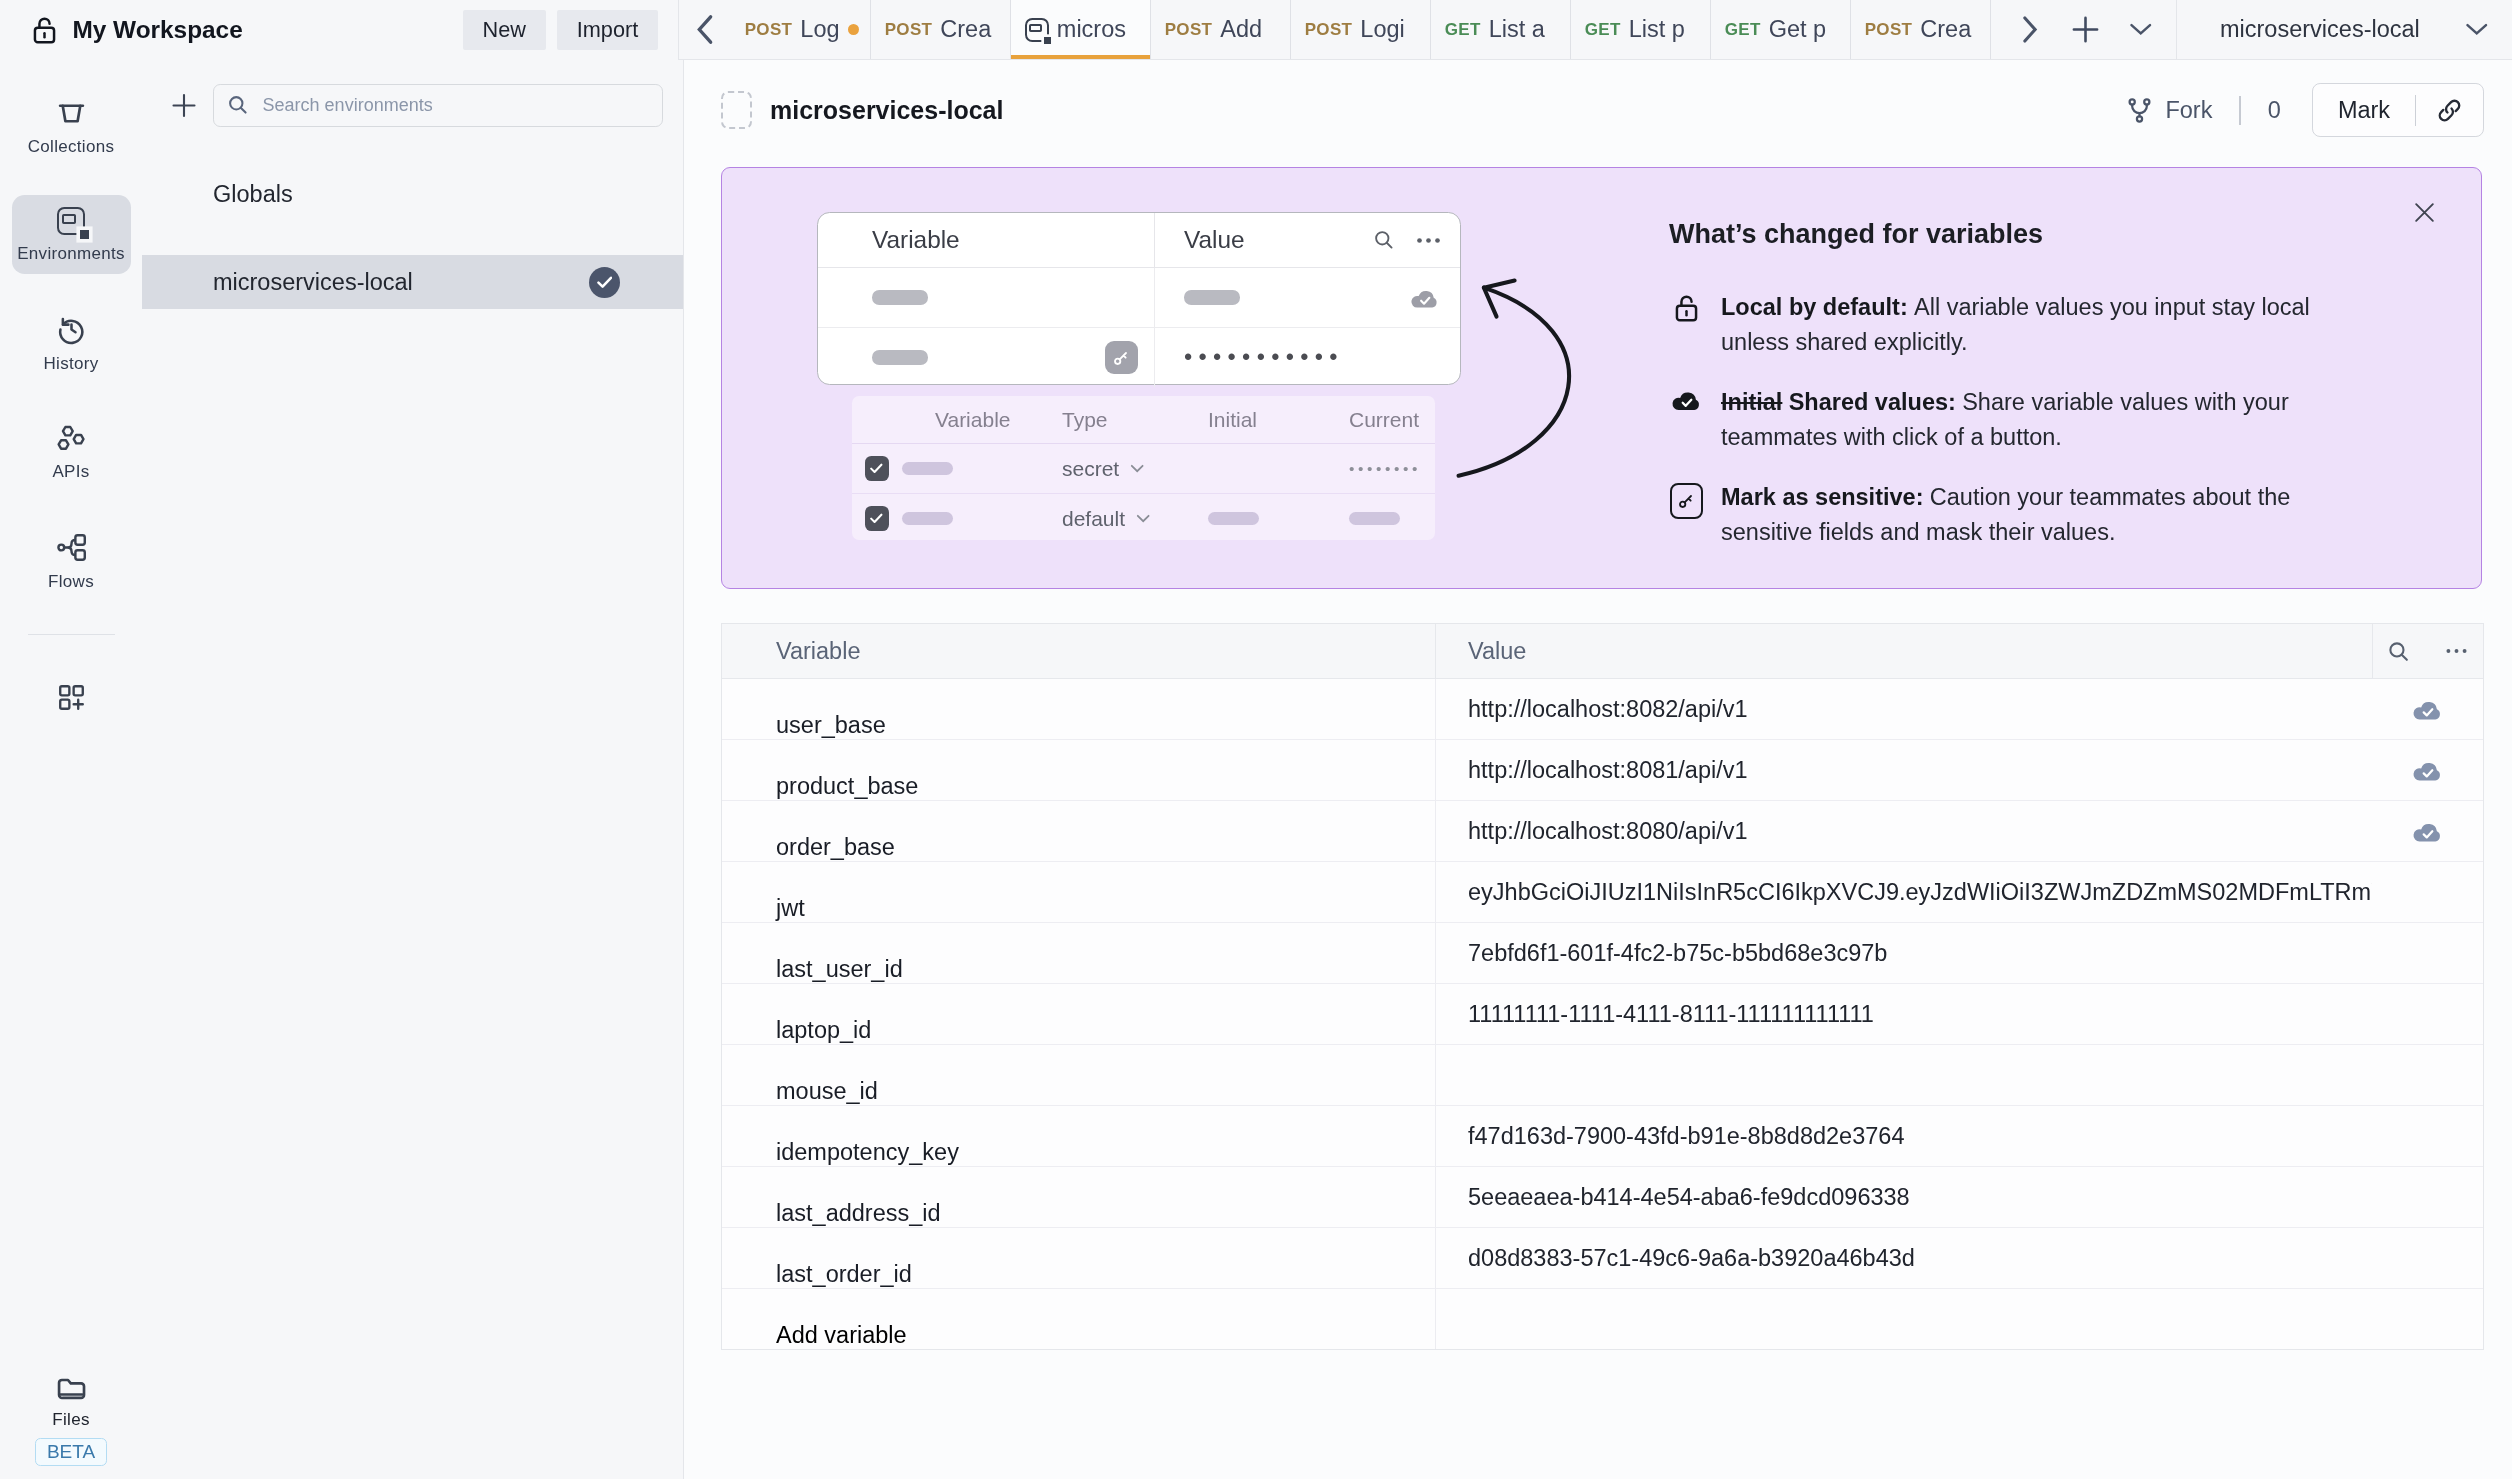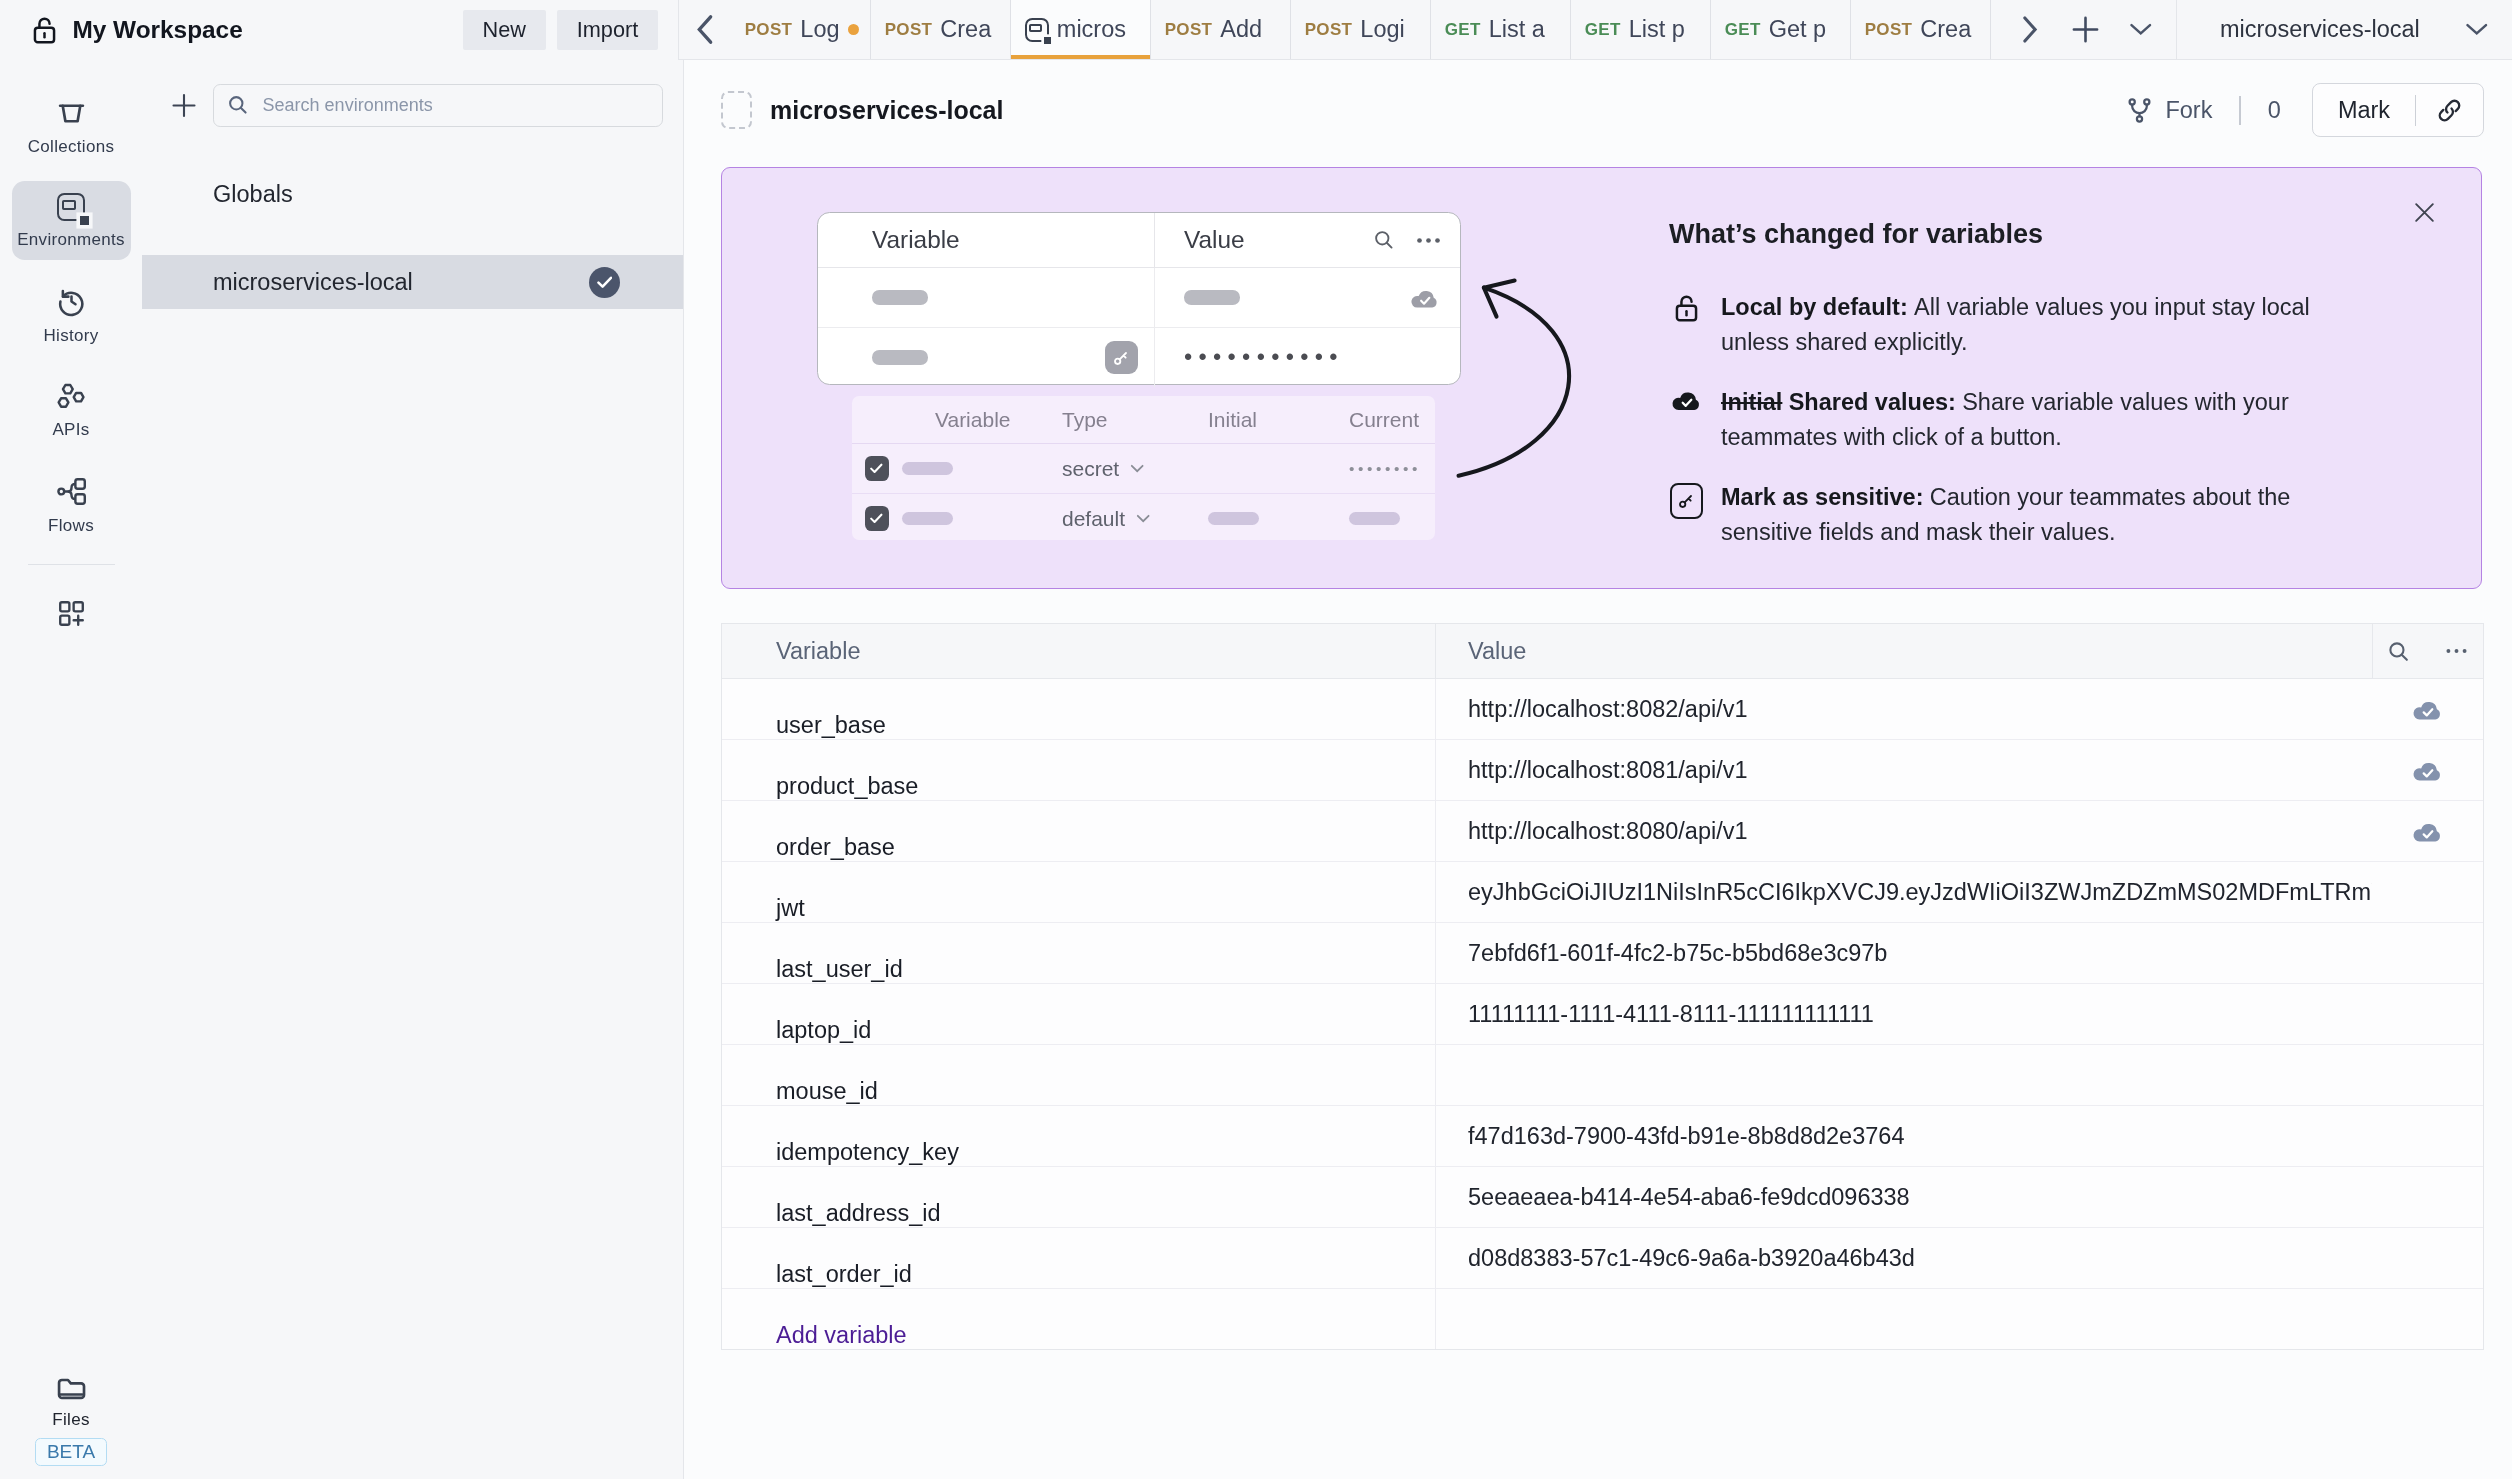--- a/index.html
+++ b/index.html
@@ -22,21 +22,21 @@
   .m-get{color:#4a8c56;}
   .tab.active{background:#fbfcfd;}
   .tab.active::after{content:"";position:absolute;left:0;right:0;bottom:0;height:3.6px;background:#e8a23c;}
   .dot{width:11.7px;height:11.7px;border-radius:50%;background:#eaa23e;flex:none;}
   .tab-actions{display:flex;align-items:center;padding-left:12.6px;gap:3.6px;}
   .icon-btn{width:52px;height:100%;display:flex;align-items:center;justify-content:center;background:none;border:none;color:#4a5468;}
   .env-select{width:336px;margin-left:9px;border-left:0.9px solid #e4e6ea;display:flex;align-items:center;padding:0 23.5px 0 43px;box-sizing:border-box;font-size:23.5px;color:#2e3440;}
   .env-select .chev{margin-left:auto;color:#4a5468;}
 
   
-  .activitybar{position:absolute;left:0;top:60px;width:142px;height:1420px;display:flex;flex-direction:column;align-items:center;padding-top:27px;box-sizing:border-box;}
+  .activitybar{position:absolute;left:0;top:60px;width:142px;height:1420px;display:flex;flex-direction:column;align-items:center;padding-top:27px;box-sizing:border-box;gap:14px;}
   .nav-item{width:119px;display:flex;flex-direction:column;align-items:center;gap:9px;padding:11.7px 0 10px;border-radius:12.6px;margin-bottom:14.4px;color:#323b4d;}
   .nav-item.active{background:#d9dce3;--chipbg:#d9dce3;}
   .nav-label{font-size:17px;letter-spacing:0.3px;}
   .nav-divider{width:87px;height:0.9px;background:#dfe2e7;margin:3.6px 0 21.7px;}
   .nav-bottom{margin-top:auto;display:flex;flex-direction:column;align-items:center;gap:8.1px;padding-bottom:14.4px;}
   .beta-badge{font-size:19px;color:#3a79ab;border:1.4px solid #b3dcf3;background:#f3fafe;border-radius:5.4px;padding:1.8px 10.8px;}
 
   .env-ico{position:relative;width:24.4px;height:24.4px;border:2.7px solid #39414f;border-radius:7.2px;--chipbg:#f6f7f9;flex:none;}
   .env-ico::before{content:"";position:absolute;left:3.6px;top:5.4px;width:10px;height:5.4px;border:2.7px solid #39414f;border-radius:1.8px;}
   .env-ico::after{content:"";position:absolute;right:-5.4px;bottom:-5.4px;width:9px;height:9px;background:#39414f;box-shadow:0 0 0 3.6px var(--chipbg,#f6f7f9);}
@@ -115,21 +115,21 @@
   .vartable{position:absolute;left:37px;top:563px;width:1763px;border:0.9px solid #e5e7eb;box-sizing:border-box;background:#fdfdfe;}
   .vt-head{height:54px;display:grid;grid-template-columns:714px 936px 110px;background:#f6f7f9;color:#5a6477;font-size:23.5px;border-bottom:0.9px solid #e6e8ec;}
   .vt-head .h1{display:flex;align-items:center;padding-left:54px;border-right:0.9px solid #e6e8ec;}
   .vt-head .h2{display:flex;align-items:center;padding-left:32px;}
   .vt-head .h3{display:flex;align-items:center;justify-content:center;gap:21.7px;border-left:0.9px solid #e6e8ec;color:#57606f;}
   .vt-row{height:60px;display:grid;grid-template-columns:714px 936px 110px;border-bottom:0.9px solid #ededf2;font-size:23.5px;}
   .vt-row:last-child{border-bottom:none;}
   .vt-var{display:flex;align-items:flex-end;padding-left:54px;border-right:0.9px solid #ececf1;color:#191d26;}
   .vt-val{display:flex;align-items:center;padding-left:32px;color:#20242d;white-space:nowrap;overflow:hidden;}
   .vt-ic{display:flex;align-items:center;justify-content:center;color:#8492ad;}
-  .vt-add{color:#4c1d95;}
+  .vt-add{color:#000000;}
 </style>
 </head>
 <body>
 
 <div class="app">
 
   <header class="topbar">
     <div class="ws-area">
       <span>
         <svg width="27" height="31" viewBox="0 0 24 26" fill="none" stroke="#12161f" stroke-width="2.2" stroke-linecap="round">

